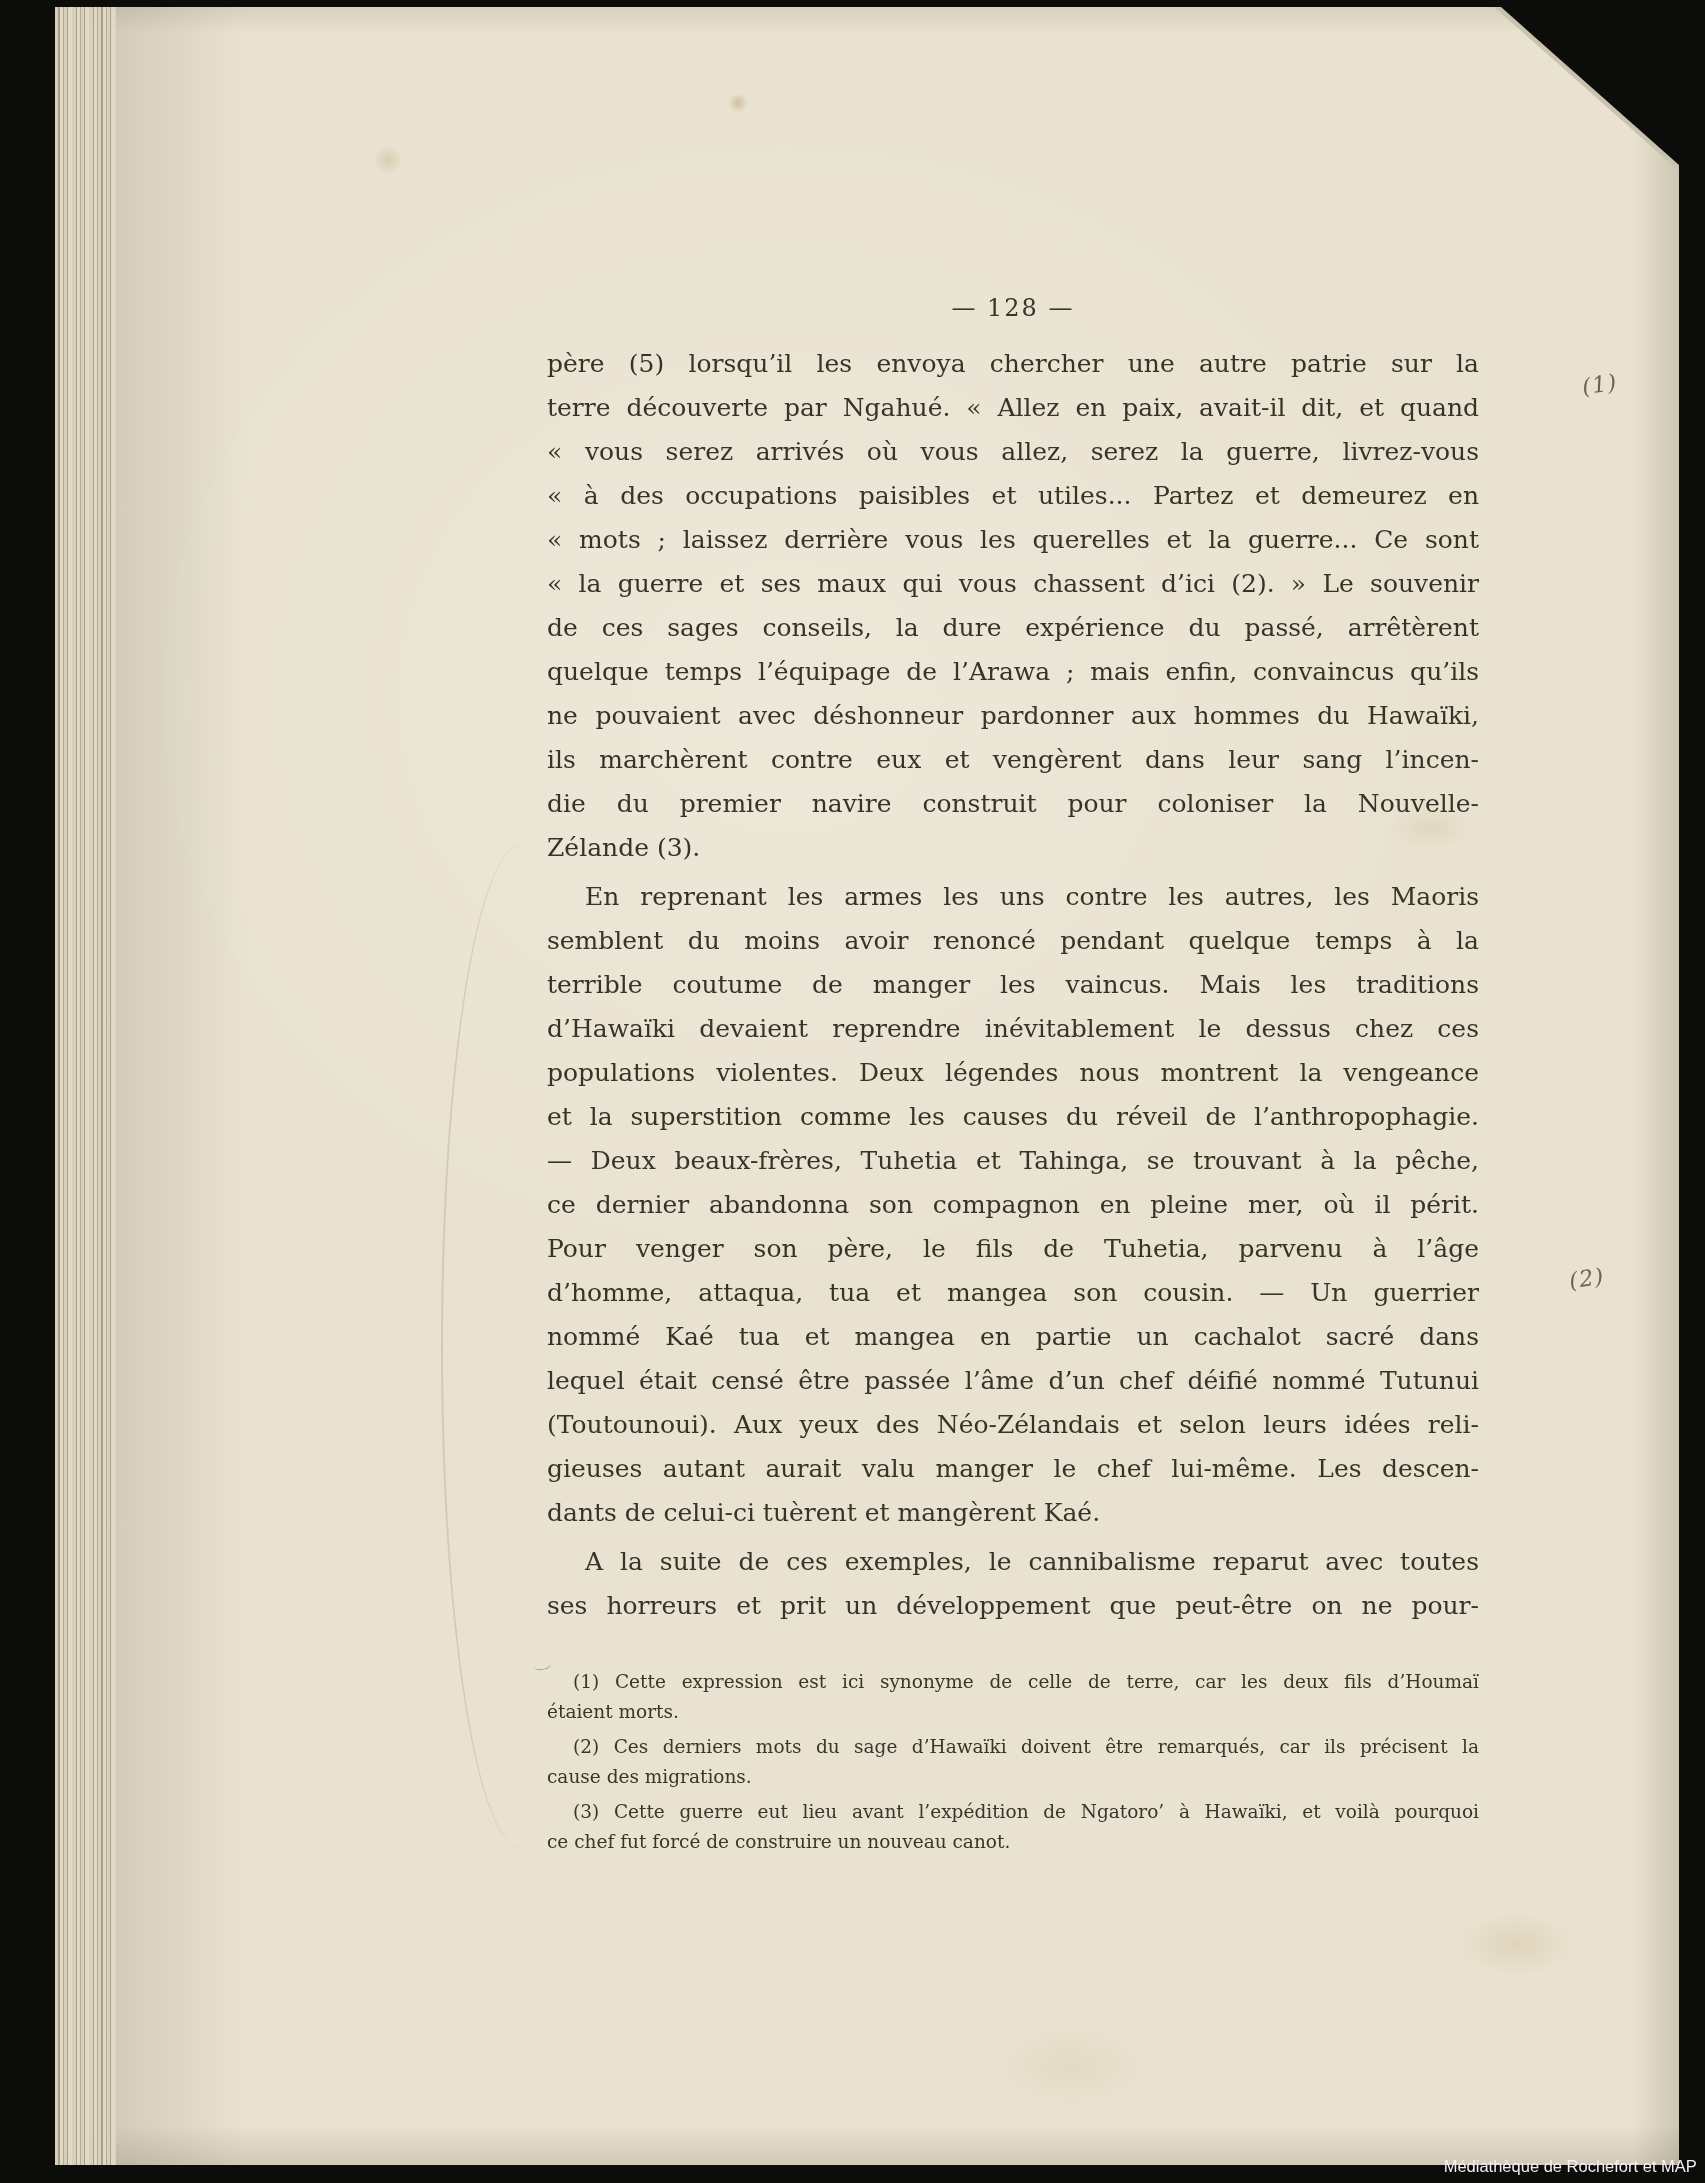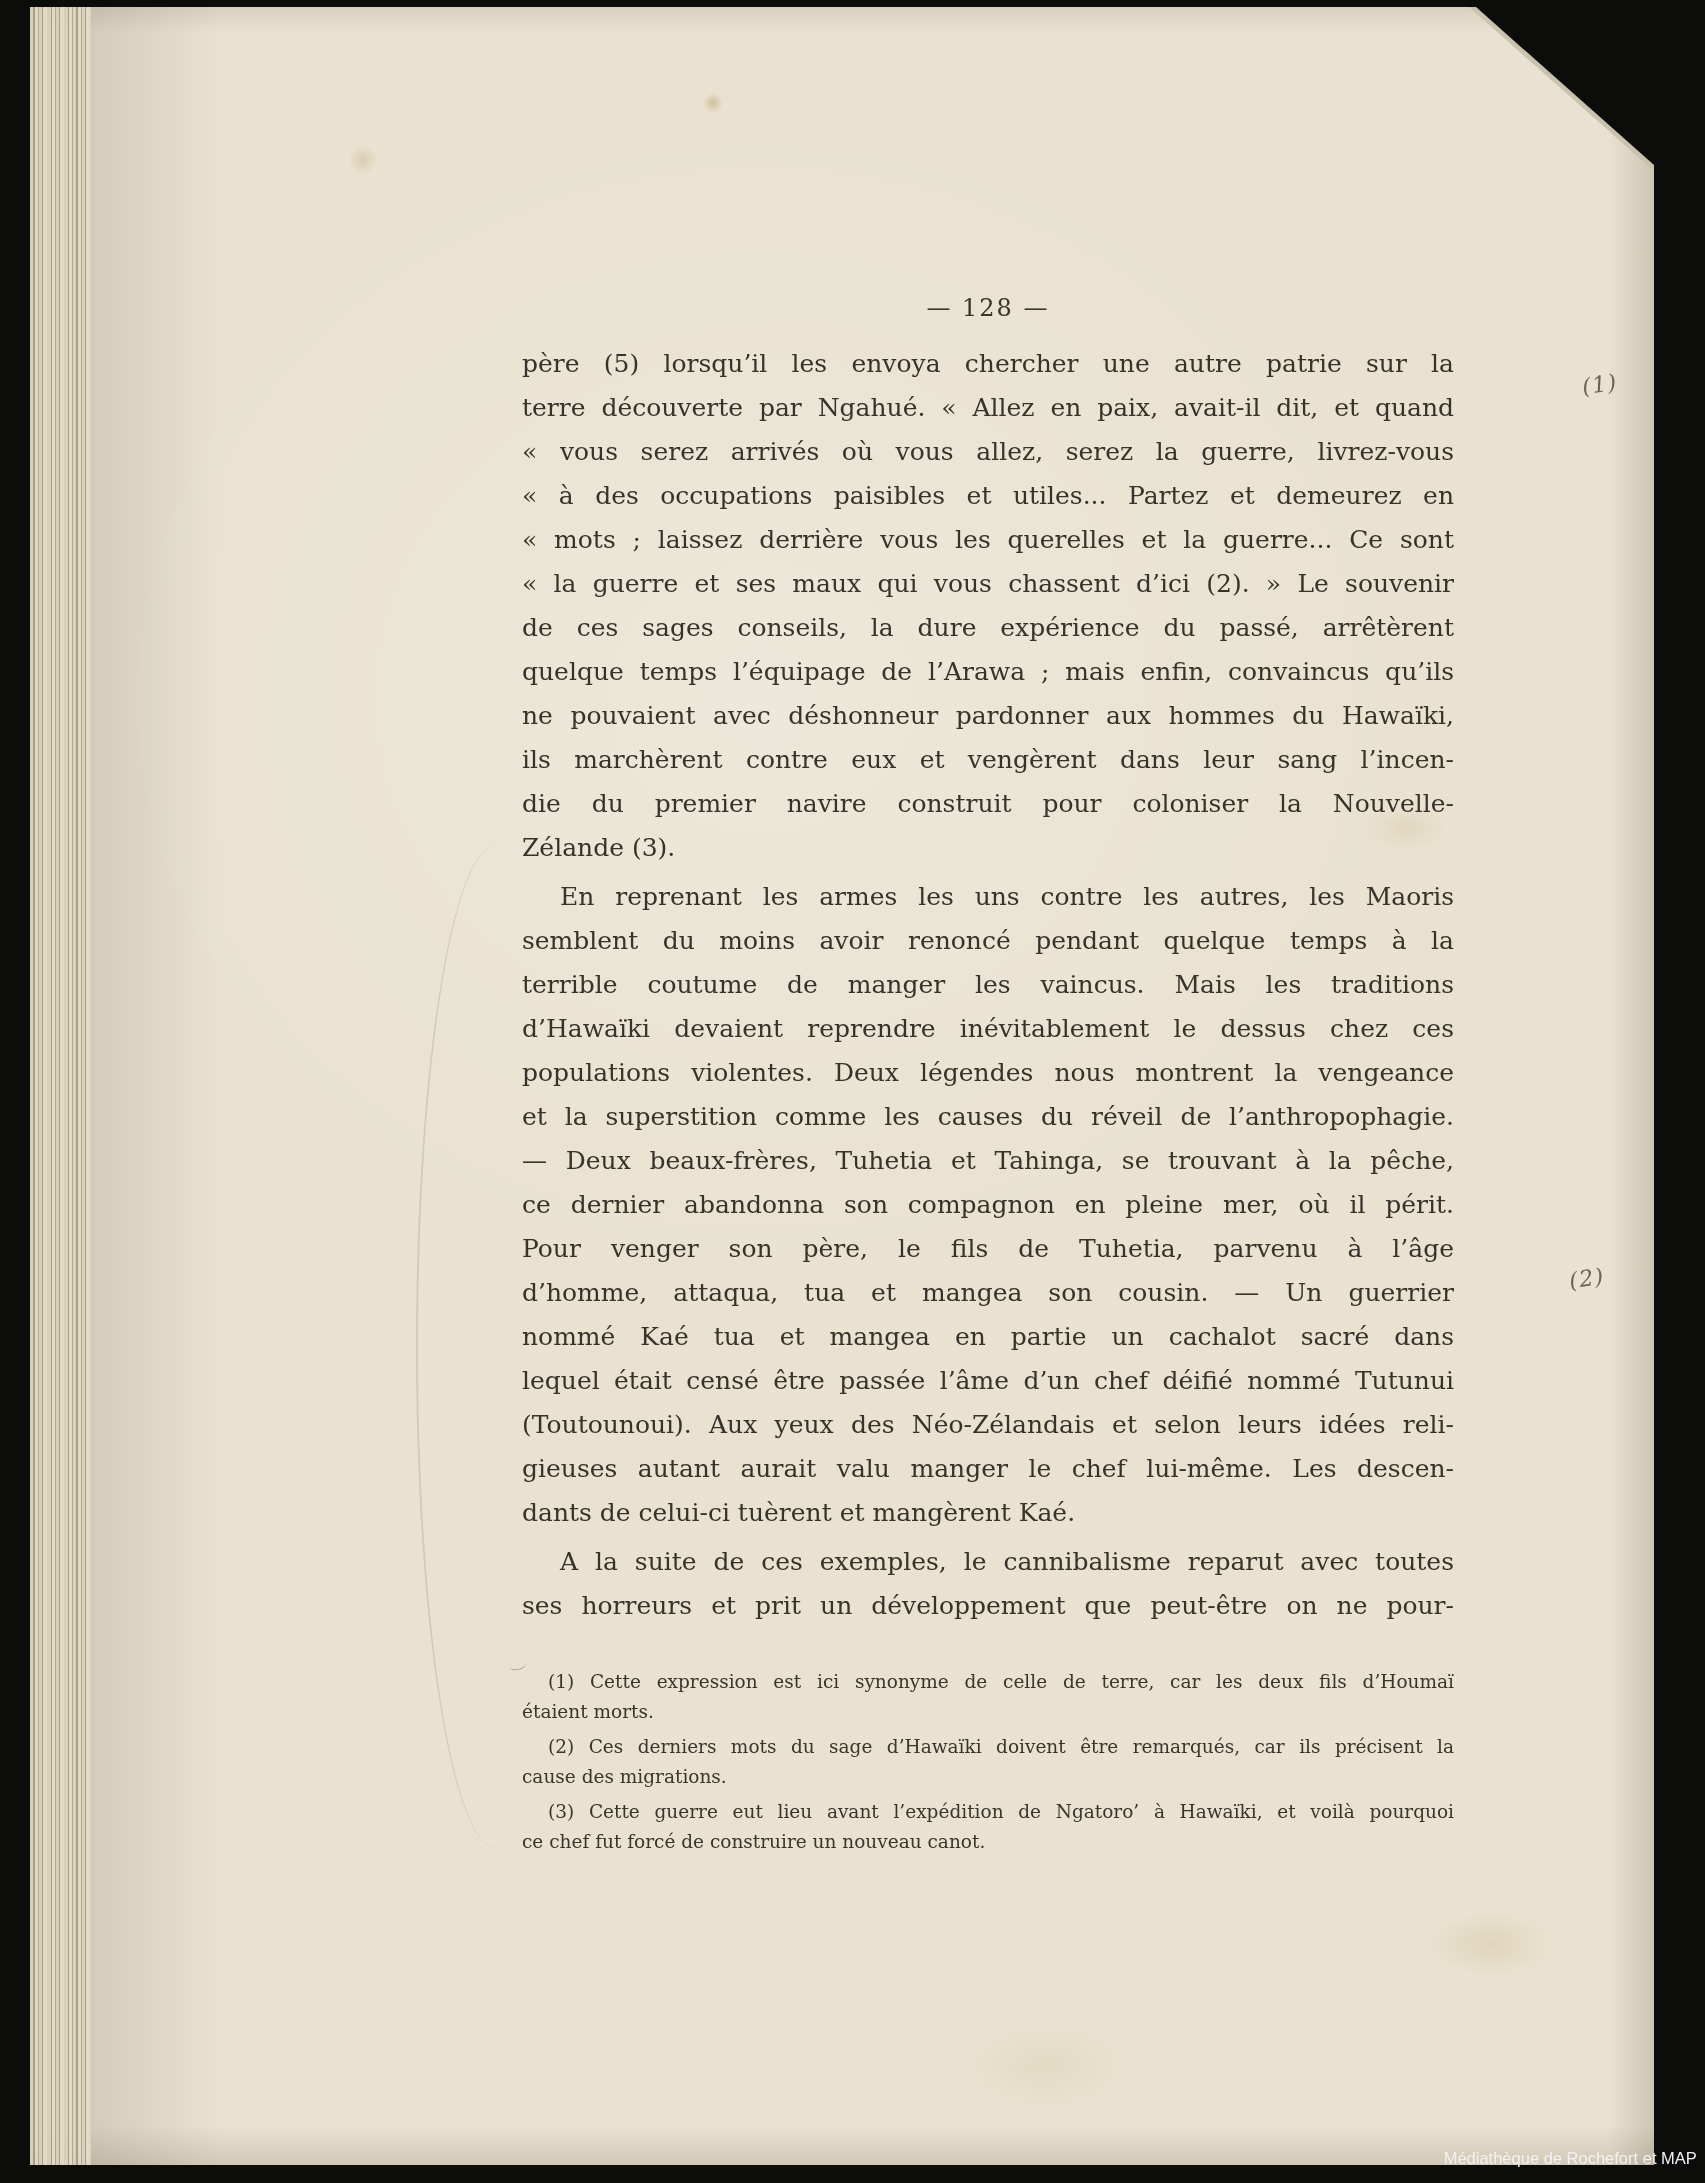--- a/index.html
+++ b/index.html
@@ -6,21 +6,21 @@
   .photo{
     position:relative;
     width:1706px;height:2183px;
     background:#0c0c0b;
     overflow:hidden;
     font-family:"DejaVu Serif","Liberation Serif",serif;
   }
   
   .page{
     position:absolute;
-    left:30px;top:6.6px;width:1624px;height:2158px;
+    left:55px;top:6.6px;width:1624px;height:2158px;
     background-color:#e9e2d0;
     background-image:
       linear-gradient(90deg, rgba(63,52,35,.32) 0px, rgba(63,52,35,.12) 63px, rgba(63,52,35,0) 191px),
       linear-gradient(270deg, rgba(60,50,30,.16) 0px, rgba(0,0,0,0) 46px),
       linear-gradient(0deg, rgba(60,50,30,.14) 0px, rgba(0,0,0,0) 40px),
       linear-gradient(180deg, rgba(60,50,30,.10) 0px, rgba(0,0,0,0) 26px),
       radial-gradient(circle at 683px 96px, rgba(150,110,40,.28) 0px, rgba(150,110,40,.18) 4px, rgba(150,110,40,0) 10px),
       radial-gradient(circle at 333px 153px, rgba(150,110,40,.18) 0px, rgba(150,110,40,0) 14.5px),
       radial-gradient(ellipse 59px 33px at 1376px 821px, rgba(160,120,50,.10), rgba(160,120,50,0) 70%),
       radial-gradient(ellipse 86px 46px at 1461px 1937px, rgba(160,120,50,.13), rgba(160,120,50,0) 70%),
@@ -91,21 +91,21 @@
   .note2{left:1569px;top:1265px;}
   .pencil-mark{
     position:absolute;left:479px;top:1653px;
     width:17px;height:9.2px;
     border-bottom:1.3px solid rgba(90,85,70,.5);
     border-radius:50%;
     transform:rotate(-12deg);
   }
   
   .credit{
-    position:absolute;right:9.2px;bottom:15px;
+    position:absolute;right:9.2px;bottom:7px;
     color:#f2f2f2;
     font-family:"Liberation Sans","DejaVu Sans",sans-serif;
     font-size:16.5px;
   }
 </style>
 </head>
 <body>
 
 <div class="photo">
 

